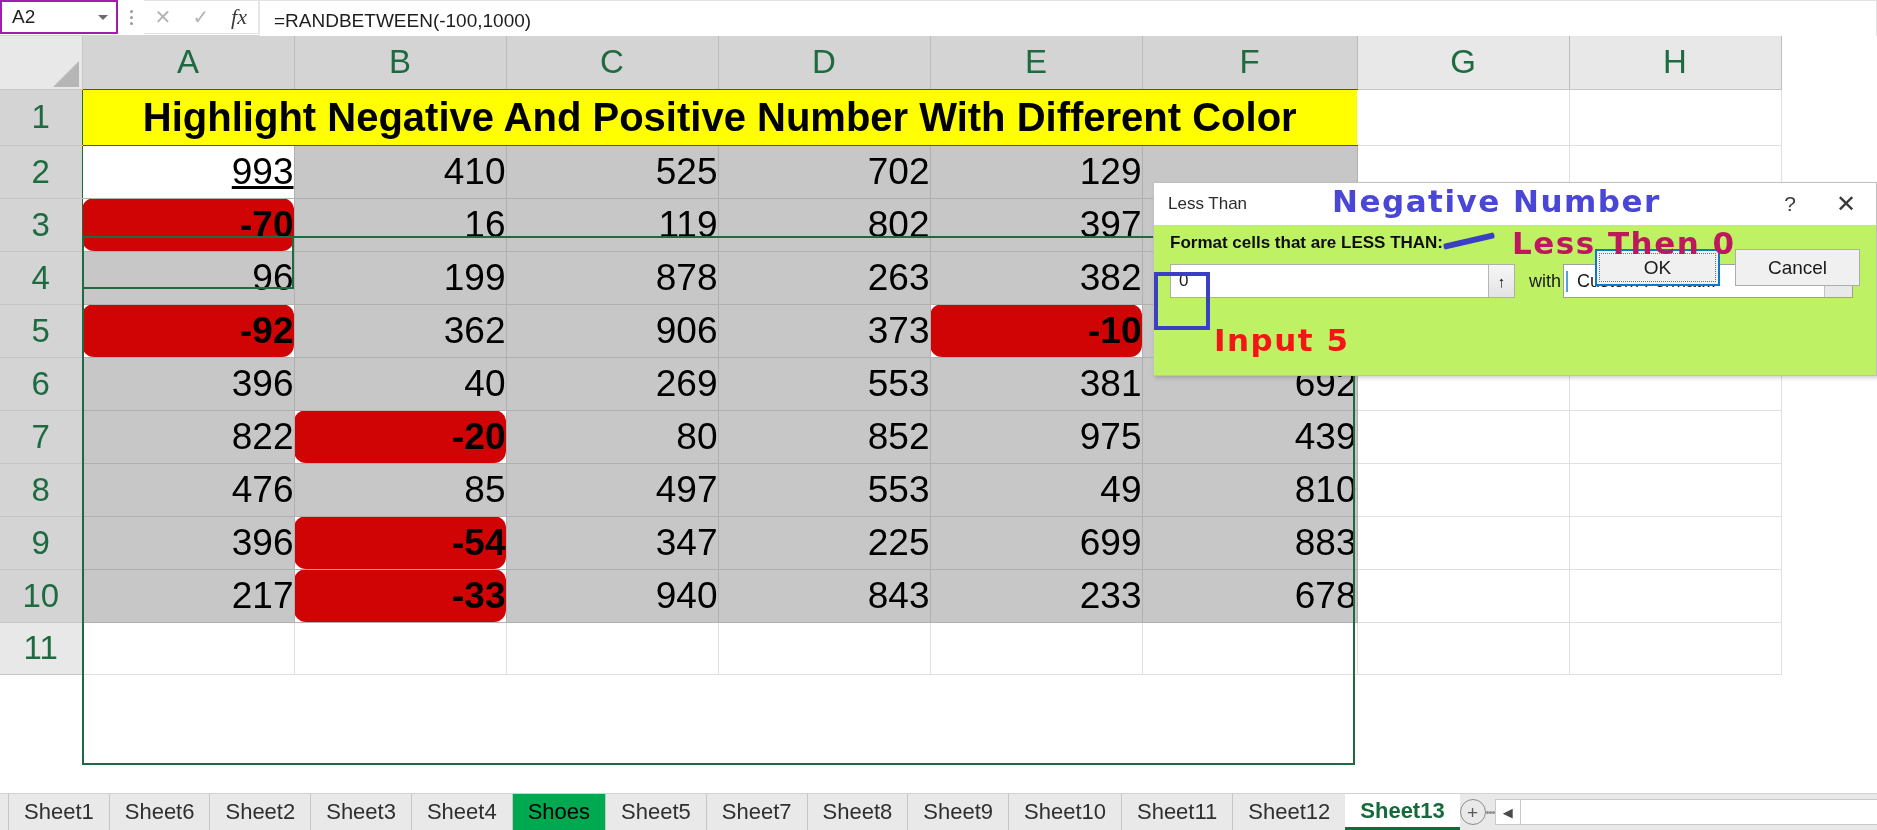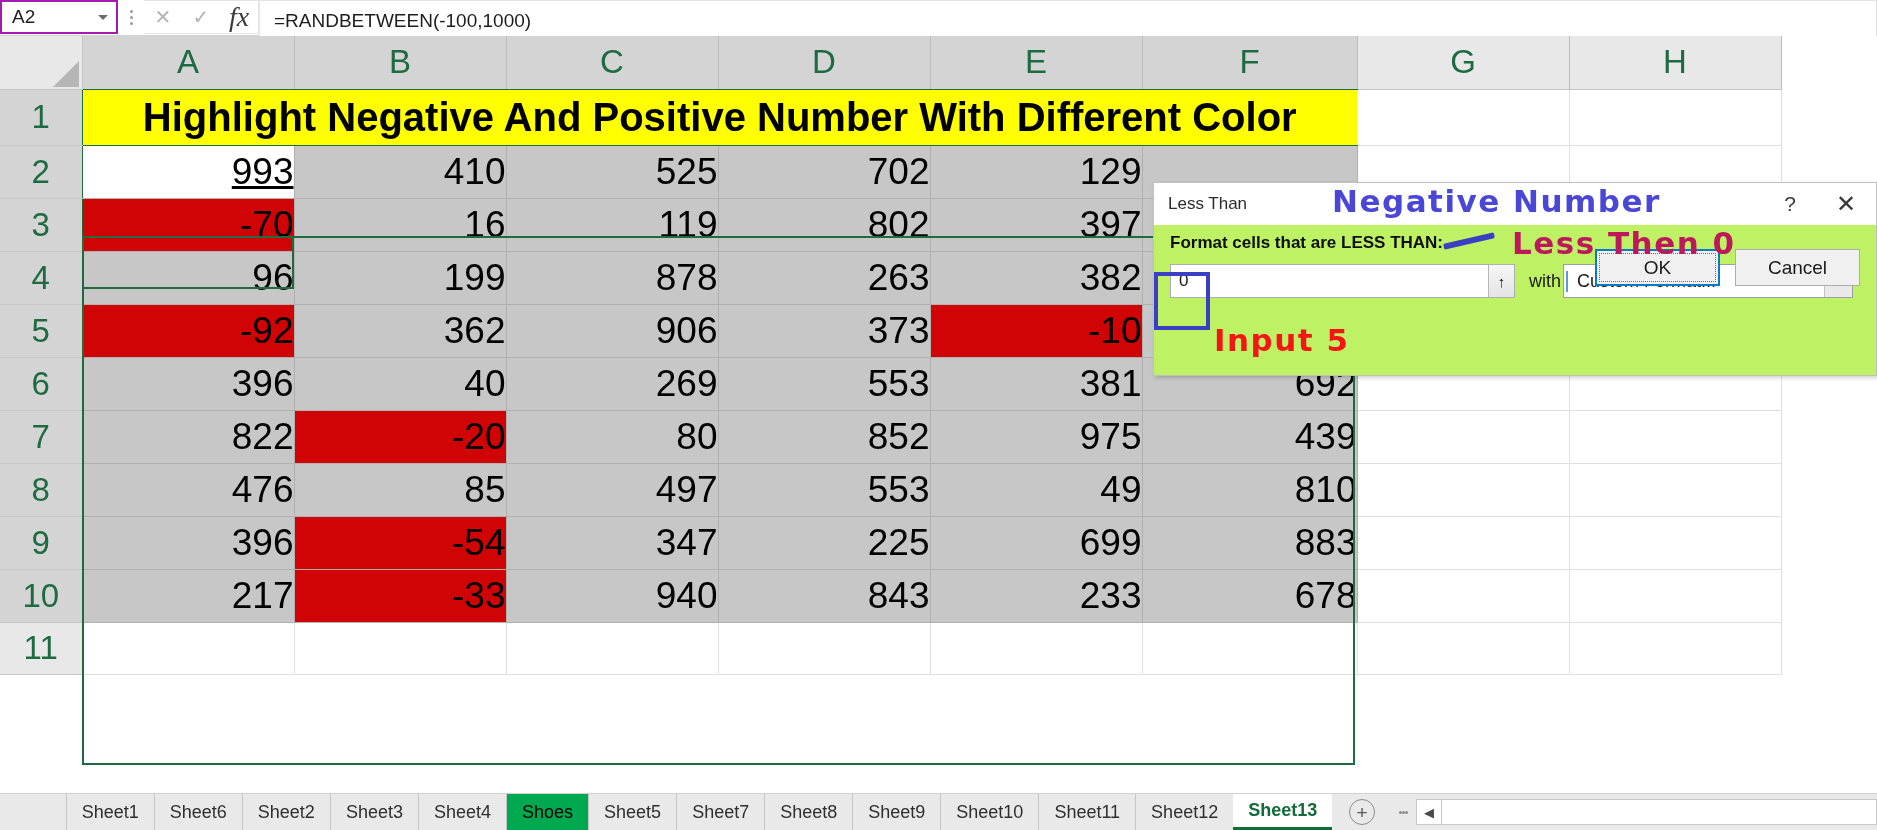--- a/index.html
+++ b/index.html
@@ -44,21 +44,21 @@
     display: flex; align-items: center;
     border: 1px solid #e3e3e3; border-left: none;
     background: #ffffff;
     height: 34px;
   }
   .fb-btn {
     width: 38px; height: 32px;
     display: flex; align-items: center; justify-content: center;
     font-size: 20px; color: #b4b4b4;
   }
-  .fb-btn.fx { color: #3b3b3b; font-style: italic; font-family: "Liberation Serif", serif; font-size: 28px; }
+  .fb-btn.fx { color: #3b3b3b; font-style: italic; font-family: "Liberation Serif", serif; font-size: 22px; }
   #formula-input {
     flex: 1; height: 42px;
     border: 1px solid #e3e3e3; border-left: 1px solid #e8e8e8;
     background: #ffffff;
     display: flex; align-items: center;
     padding-left: 14px;
     font-size: 19px; color: #1d1d1d;
   }
 
   
@@ -126,21 +126,21 @@
     background: #c7c7c7;
     border-right: 1px solid #b0b0b0;
     border-bottom: 1px solid #b0b0b0;
     text-align: right;
     vertical-align: middle;
     padding-right: 14px;
     color: #000000;
     font-size: 37px;
     white-space: nowrap;
   }
-  .cell.neg { background: #d00404; font-weight: normal; }
+  .cell.neg { background: #d00404; font-weight: bold; border-radius: 12px; }
   .cell.selected { background: #ffffff; text-decoration: underline; }
   .cell.empty { background: #ffffff; border-right: 1px solid #e0e0e0; border-bottom: 1px solid #e0e0e0; }
 
   .title-cell {
     background: #ffff00;
     color: #000000;
     font-weight: bold;
     font-size: 40px;
     text-align: center;
     vertical-align: middle;
@@ -313,21 +313,21 @@
   }
   #tab-nav {
     width: 70px; height: 100%;
     display: flex; align-items: center; justify-content: flex-end;
     padding-right: 8px;
   }
   #tabs { display: flex; align-items: stretch; height: 100%; }
   .tab {
     display: flex; align-items: center;
     padding: 0 15px;
-    font-size: 18px; color: #2f2f2f;
+    font-size: 22px; color: #2f2f2f;
     border-left: 1px solid #c6c6c6;
     height: 100%;
   }
   .tab:first-child { border-left: 1px solid #c6c6c6; }
   .tab.green { background: #00a84f; color: #000000; border-left: 1px solid #c6c6c6; }
   .tab.active {
     background: #ffffff;
     color: #146b3a;
     font-weight: bold;
     border-left: none;

